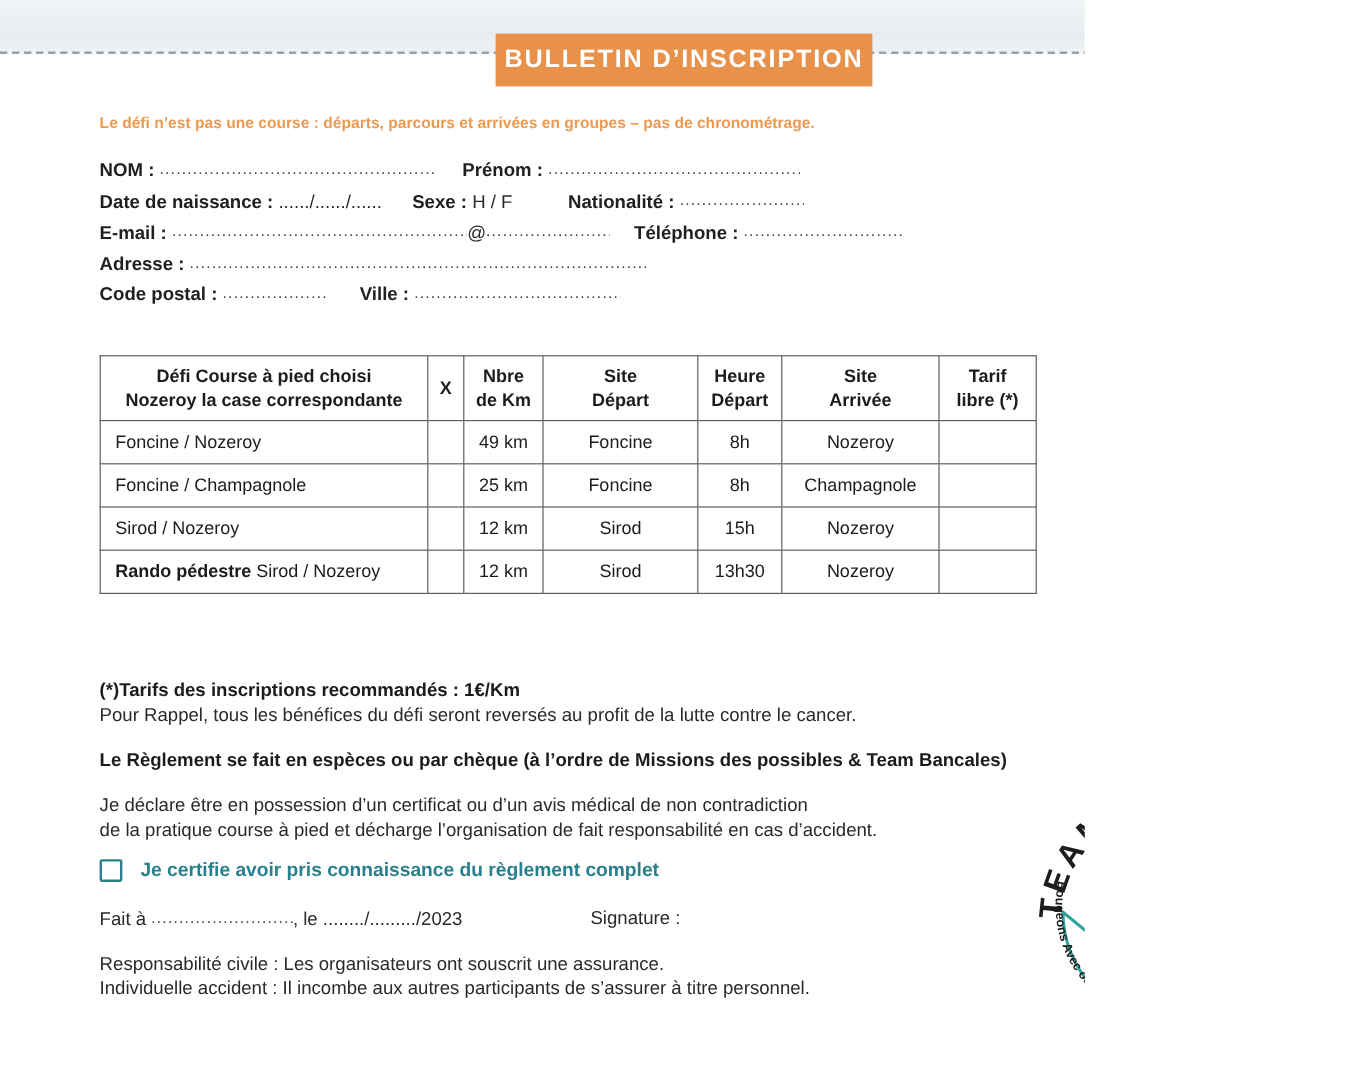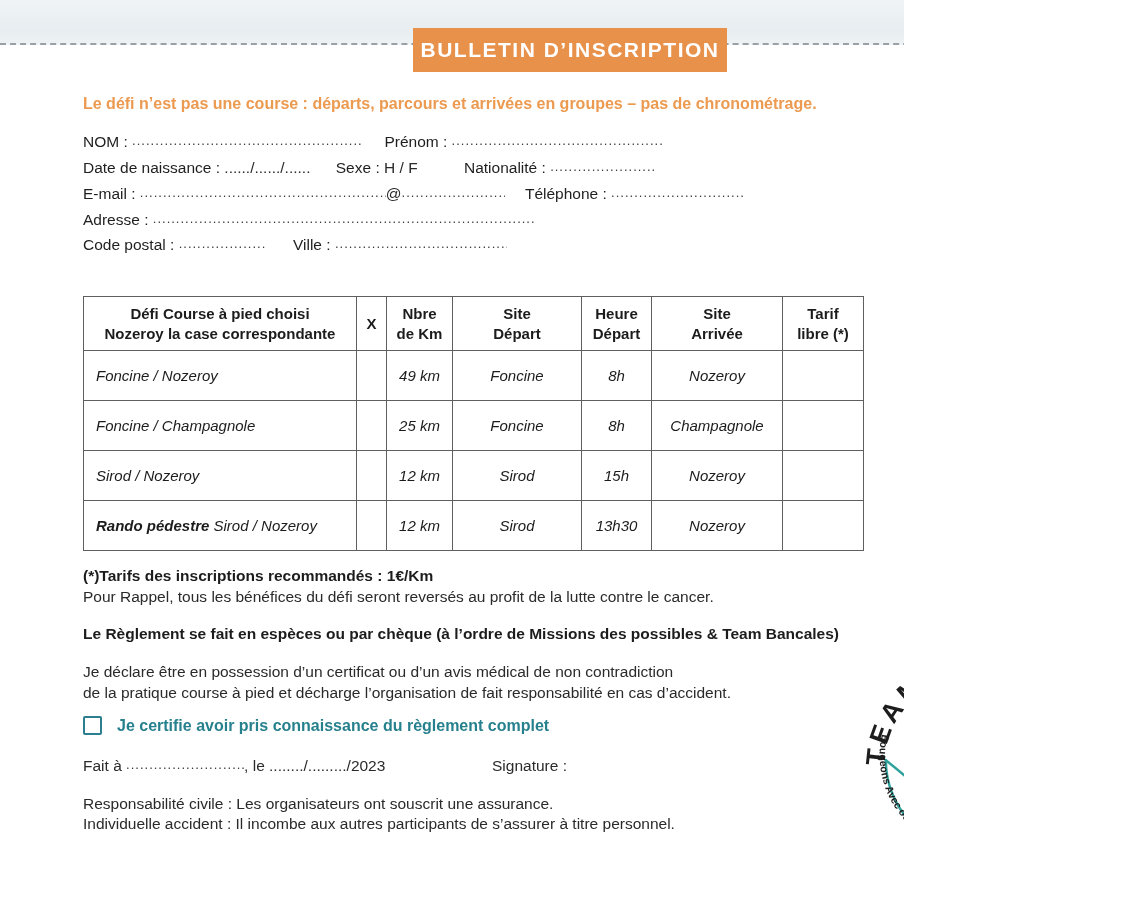--- a/index.html
+++ b/index.html
@@ -13,38 +13,38 @@
   }
 
   .banner {
     position:absolute; left:413px; top:28px; width:314px; height:44px;
     background:#e8914b; display:flex; align-items:center; justify-content:center;
     color:#ffffff; font-weight:bold; font-size:21px; letter-spacing:1.5px; white-space:nowrap;
   }
 
   .intro {
     position:absolute; left:83px; top:95px; white-space:nowrap;
-    color:#ec9a50; font-weight:bold; font-size:16px;
+    color:#ec9a50; font-weight:bold; font-size:13px;
   }
 
   .line { position:absolute; white-space:nowrap; font-size:15.5px; color:#2a2a2a; }
-  .lbl { font-weight:normal; color:#1f1f1f;text-align:center; }
+  .lbl { font-weight:bold; color:#1f1f1f;text-align:center; }
   .dots {
     display:inline-block; overflow:hidden; white-space:nowrap; vertical-align:-1px;
     font-size:13px; letter-spacing:1px; color:#3a3a3a;
   }
   .sexval { font-size:15.5px; color:#2a2a2a; }
 
   table.course {
     position:absolute; left:83px; top:296px; border-collapse:collapse;
     table-layout:fixed; width:780px; font-size:15px; color:#1c1c1c;
   }
   table.course th, table.course td { border:1px solid #5f5f5f; }
   table.course th { height:54px; font-weight:bold; line-height:1.3; padding:2px 4px; vertical-align:middle; }
-  table.course td { height:36px; text-align:center; padding:16px 4px;font-style:italic; }
+  table.course td { height:36px; text-align:center; padding:2px 4px; }
   table.course td.course-cell { text-align:left; padding-left:12px; }
   .hwrap { display:flex; flex-direction:column; justify-content:center; align-items:center; height:100%; }
 
   .note { position:absolute; white-space:nowrap; font-size:15.5px; color:#2a2a2a; }
   .bold { font-weight:bold; color:#1c1c1c; }
 
   .certify-row { position:absolute; left:83px; top:716px; display:flex; align-items:center; }
   .checkbox {
     width:19px; height:19px; border:2px solid #2b7f8e; border-radius:2px;
     background:#ffffff; display:inline-block; margin-right:15px; flex:0 0 auto;

